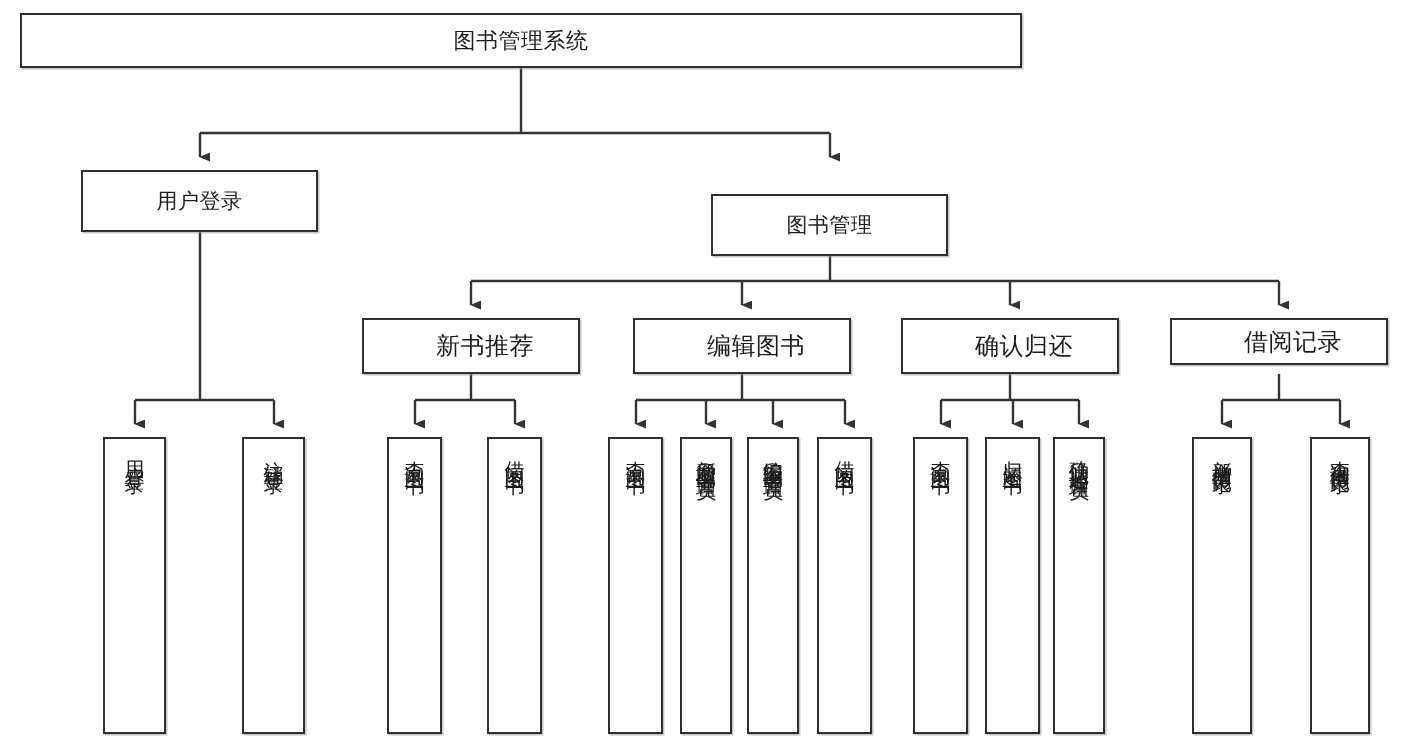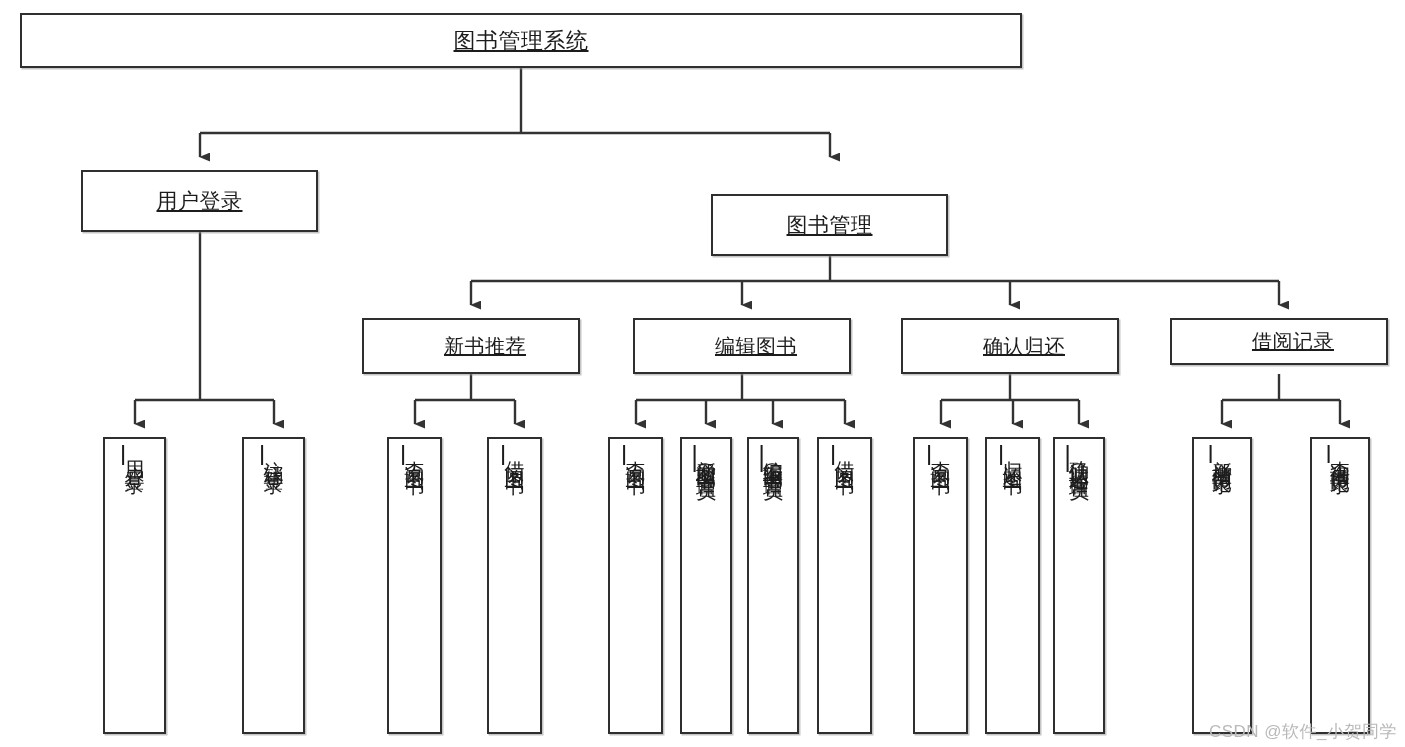--- a/index.html
+++ b/index.html
@@ -22,25 +22,24 @@
     justify-content:center;
     box-shadow:1.5px 1.5px 0 0 rgba(150,150,150,.55);
   }
   .node-label{
     color:#1c1c1c;
     font-size:21px;
     line-height:1.25;
     letter-spacing:.5px;
     white-space:nowrap;
     text-align:center;
-    text-decoration:underline;
   }
   .node-box.root .node-label{font-size:22px;}
   .node-box.level2 .node-label{font-size:21px;}
-  .node-box.level3 .node-label{font-size:20px;margin-left:28px;}
+  .node-box.level3 .node-label{font-size:24px;margin-left:28px;}
 
   
   .node-box.leaf{
     align-items:flex-start;
     justify-content:center;
     padding-top:6px;
   }
   .node-box.leaf .node-label{
     writing-mode:vertical-rl;
     text-orientation:upright;
@@ -169,14 +168,13 @@
         <span class="node-label">确认归还（管理员）</span>
       </div>
       <div class="node-box leaf tall" style="left: 1192px; top: 437px; width: 60px; height: 297px;">
         <span class="node-label">新增借阅记录</span>
       </div>
       <div class="node-box leaf tall" style="left: 1310px; top: 437px; width: 60px; height: 297px;">
         <span class="node-label">查询借阅记录</span>
       </div>
     </div>
 
-  <div id="watermark">CSDN @软件_小贺同学</div>
 </div>
 
 </body></html>

